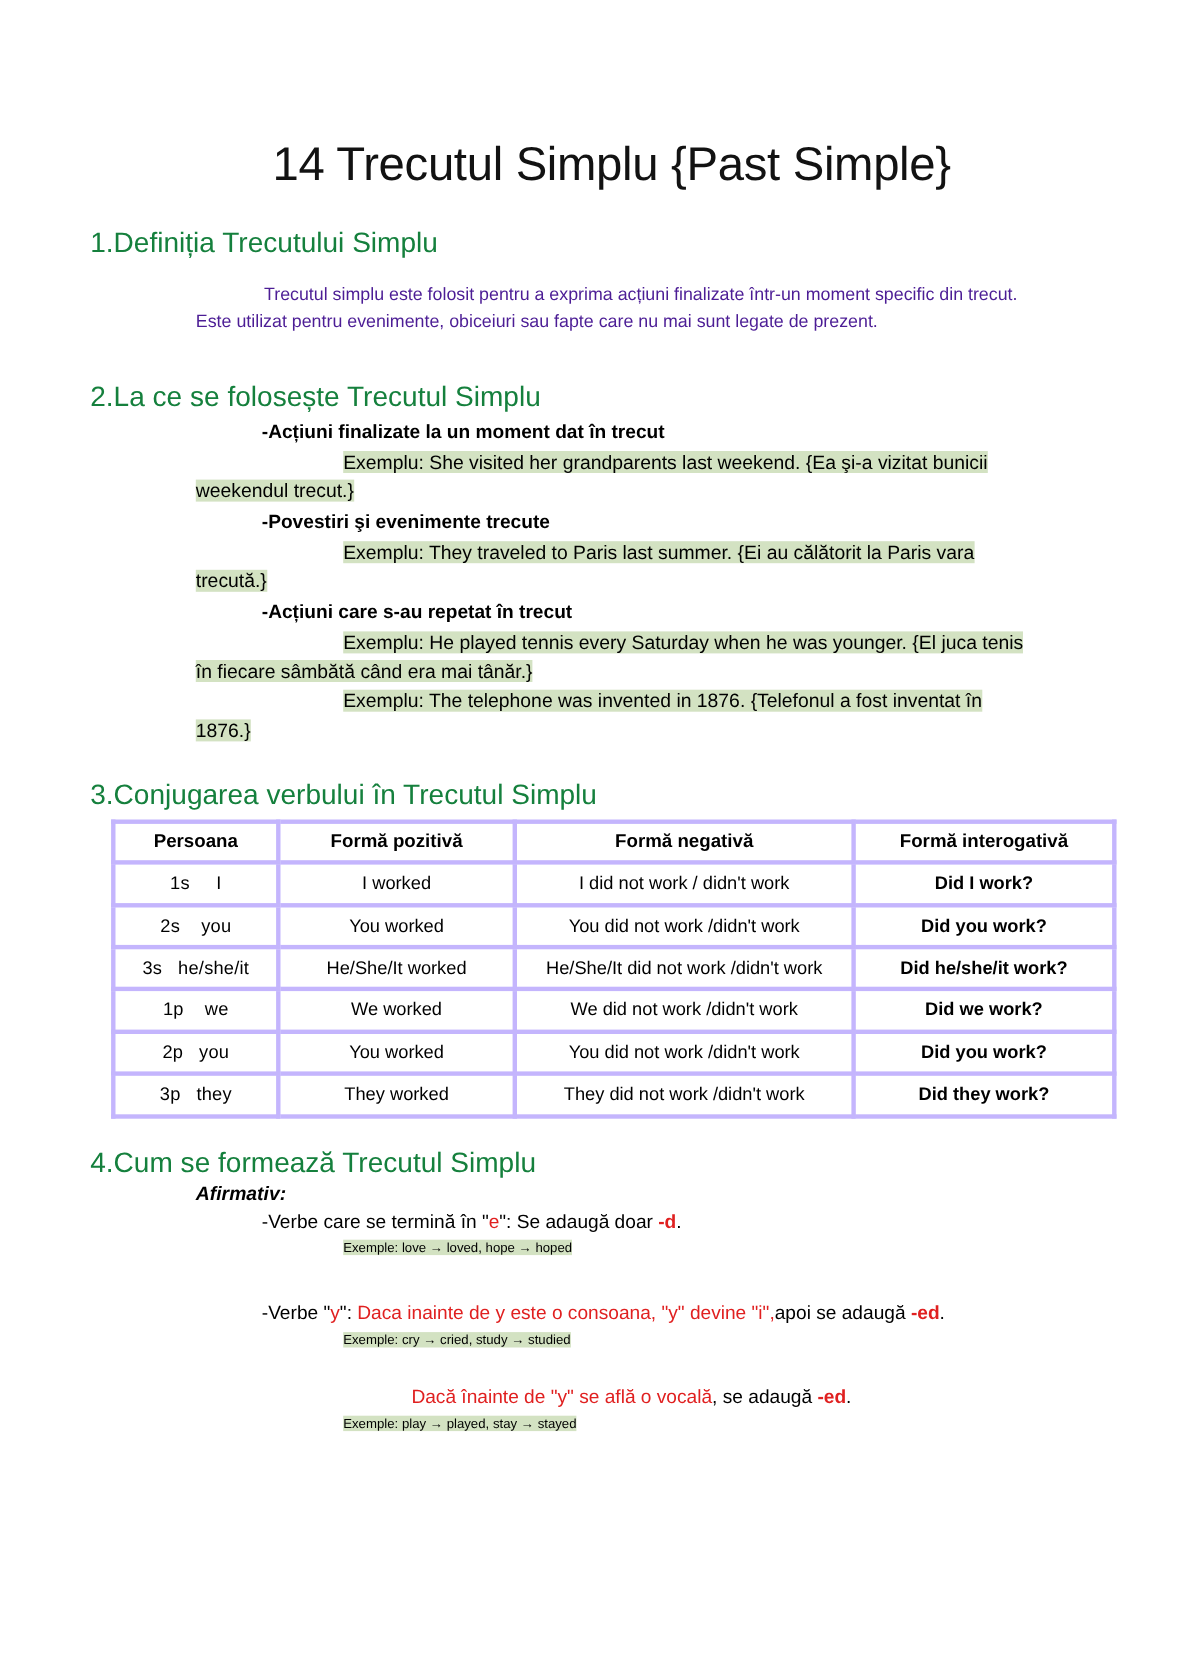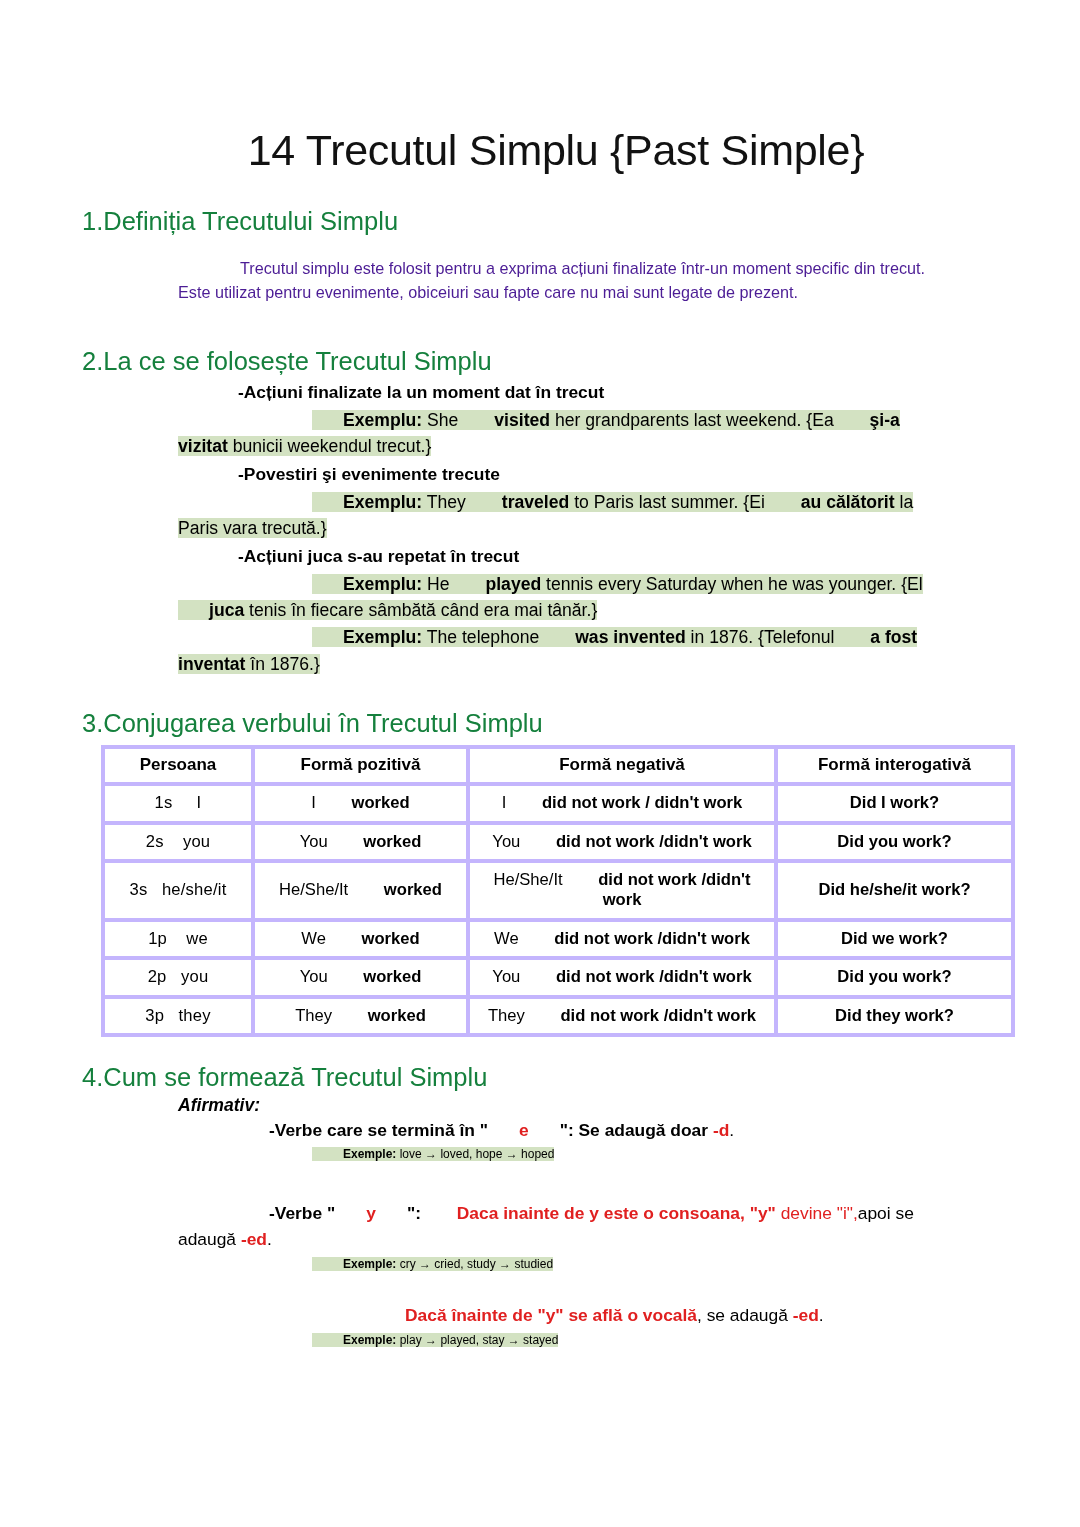--- a/index.html
+++ b/index.html
@@ -79,21 +79,21 @@
     line-height: 1.5;
     text-indent: 134px;
     margin-top: 1px;
   }
 
   .hl {
     background-color: #D3E2C2;
     box-decoration-break: clone;
     -webkit-box-decoration-break: clone;
   }
-  b, .b { font-weight: bold; padding-left: 31px; }
+  b, .b { font-weight: normal; }
   .red { color: #E02020; }
   .redb { color: #E02020; font-weight: bold; }
   .gray-ul {
     color: #5A5A5A;
     text-decoration: underline;
     font-weight: 400;
   }
 
   
   .tbl-wrap {
@@ -176,21 +176,21 @@
   <h2 class="sec-head sec-2">2.La ce se folosește Trecutul Simplu</h2>
 
   <div class="body-block">
 
     <div class="lvl1">-Acțiuni finalizate la un moment dat în trecut</div>
     <div class="lvl2"><span class="hl"><b>Exemplu:</b><span> She </span><b>visited</b><span> her grandparents last weekend. {Ea </span><b>şi-a vizitat</b><span> bunicii weekendul trecut.}</span></span></div>
 
     <div class="lvl1">-Povestiri şi evenimente trecute</div>
     <div class="lvl2"><span class="hl"><b>Exemplu:</b><span> They </span><b>traveled</b><span> to Paris last summer. {Ei </span><b>au călătorit</b><span> la Paris vara trecută.}</span></span></div>
 
-    <div class="lvl1">-Acțiuni juca s-au repetat în trecut</div>
+    <div class="lvl1">-Acțiuni care s-au repetat în trecut</div>
     <div class="lvl2"><span class="hl"><b>Exemplu:</b><span> He </span><b>played</b><span> tennis every Saturday when he was younger. {El </span><b>juca</b><span> tenis în fiecare sâmbătă când era mai tânăr.}</span></span></div>
 
     <div class="lvl2"><span class="hl"><b>Exemplu:</b><span> The telephone </span><b>was invented</b><span> in 1876. {Telefonul </span><b>a fost inventat</b><span> în 1876.}</span></span></div>
 
   </div>
 
   <h2 class="sec-head sec-3">3.Conjugarea verbului în Trecutul Simplu</h2>
 
   <div class="tbl-wrap">
     <table class="conj">

